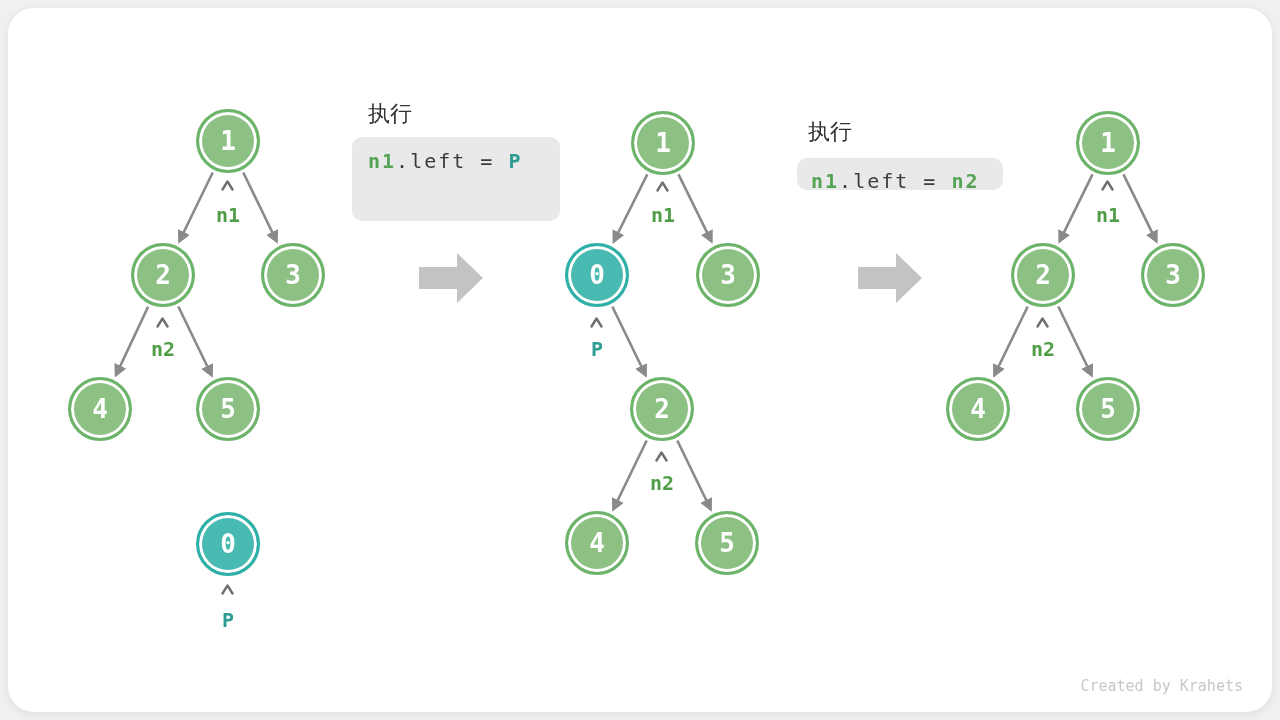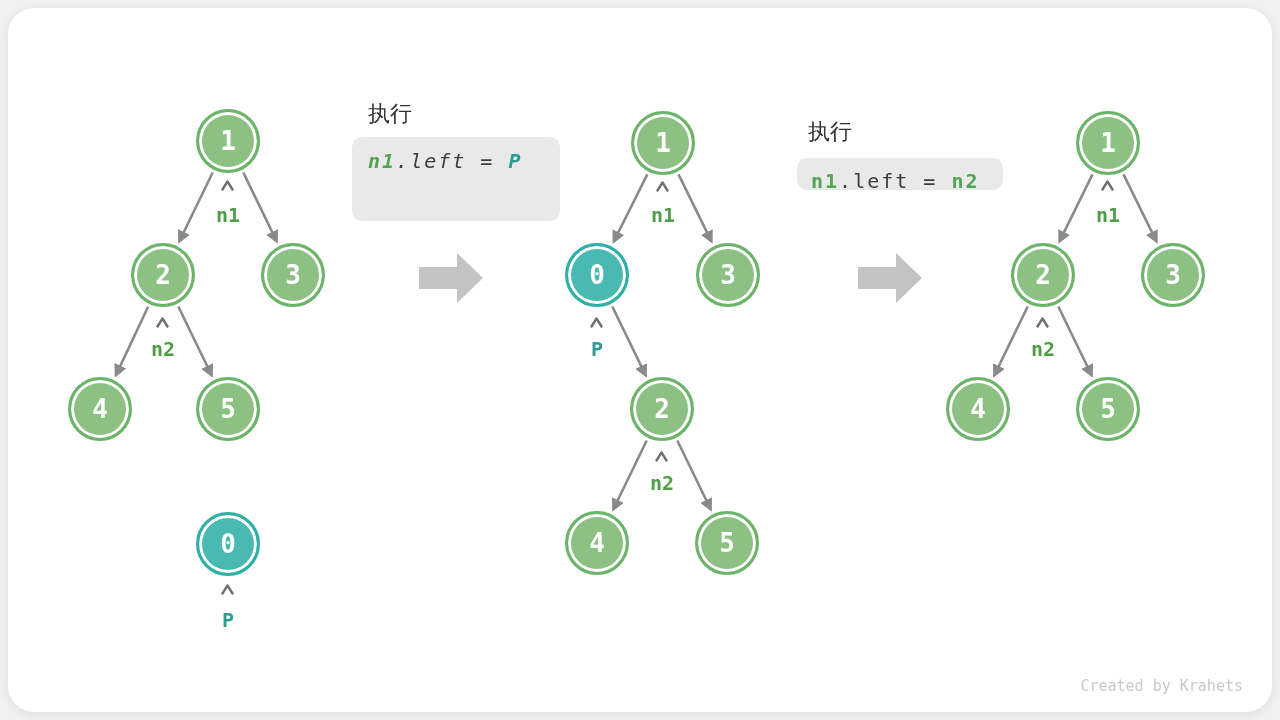--- a/index.html
+++ b/index.html
@@ -22,21 +22,21 @@
                font-weight:bold; font-size:20px; line-height:24px; }
   .green-text { color:#4F9E47; }
   .teal-text  { color:#2E9C93; }
 
   .caret { position:absolute; }
 
   .code-heading { position:absolute; font-size:22px; line-height:30px; color:#333333; }
   .code-box { position:absolute; box-sizing:border-box; background:#E9E9E9; border-radius:10px;
               font-family:"DejaVu Sans Mono","Liberation Mono",monospace;
               font-size:20px; letter-spacing:2px; color:#3B3B3B; }
-  .code-box.two-line { padding:6px 16px;font-style:italic; }
+  .code-box.two-line { padding:6px 16px; }
   .code-box.one-line { padding:5px 14px; }
   .code-line { white-space:pre; line-height:36px; }
   .tok-green { color:#55A455; font-weight:bold; }
   .tok-teal  { color:#2E9C93; font-weight:bold; }
 
   .block-arrow { position:absolute; }
 
   .footer-credit { position:absolute; right:37px; top:677px;
                    font-family:"DejaVu Sans Mono","Liberation Mono",monospace;
                    font-size:15px; color:#C8C8C8; }

